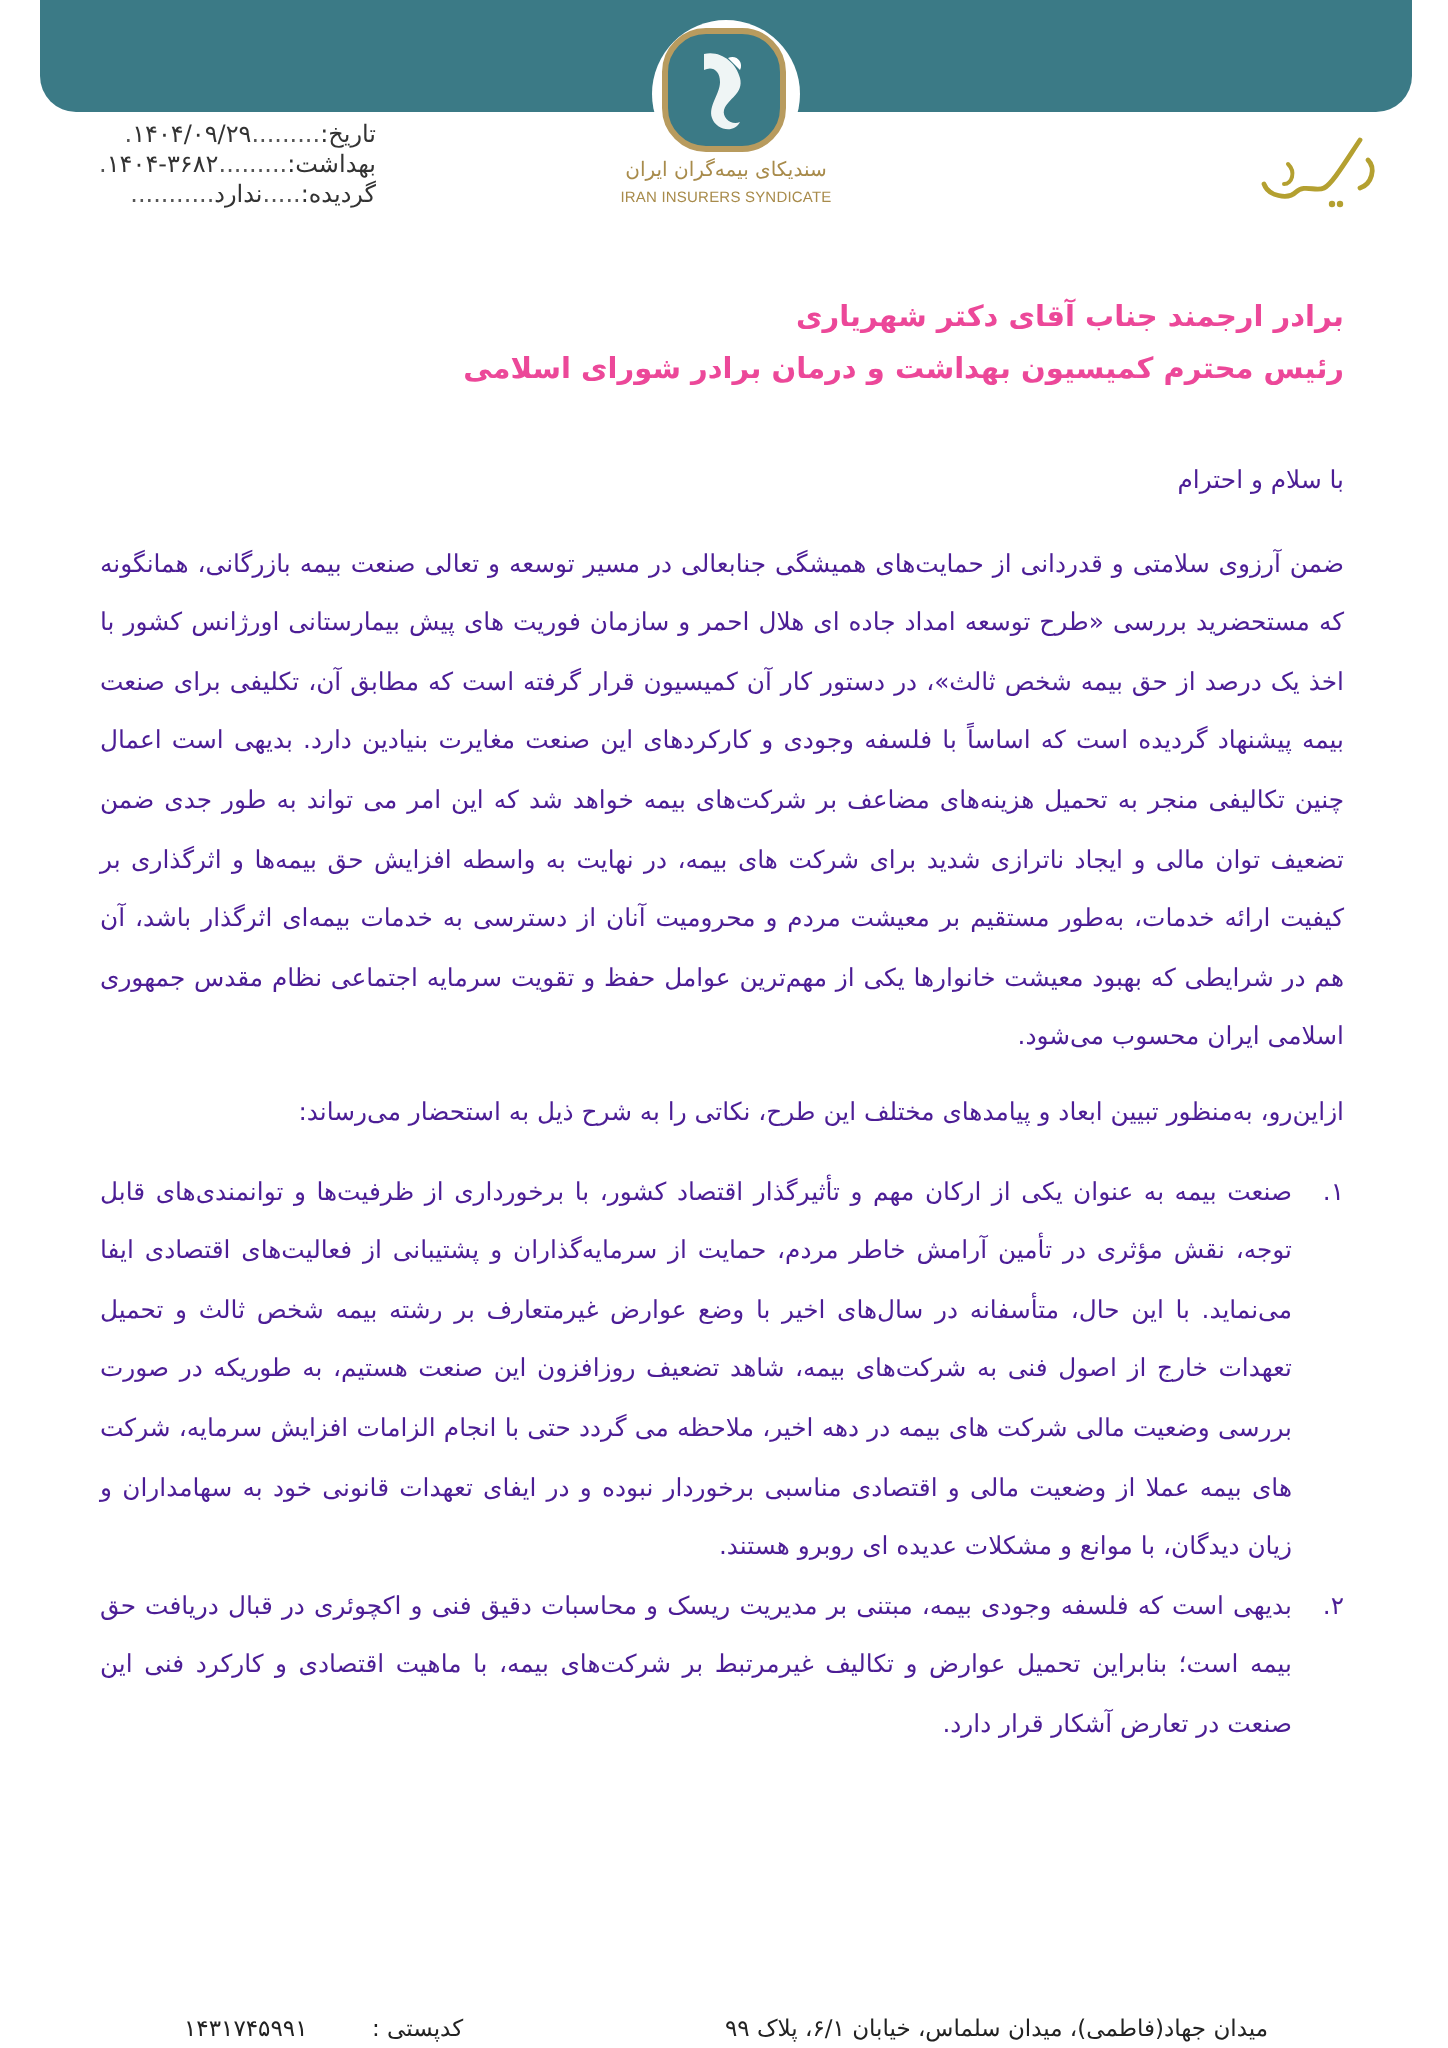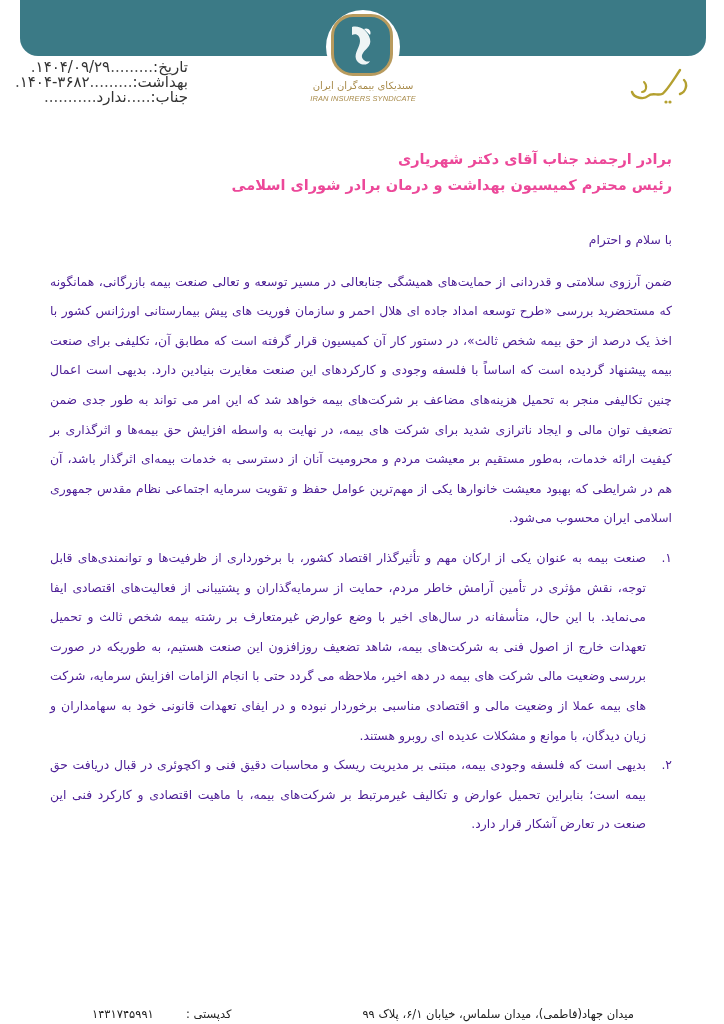--- a/index.html
+++ b/index.html
@@ -10,23 +10,23 @@
   .logo-wrap { position:absolute; left:326px; top:10px; width:74px; height:74px;
                border-radius:50%; background:#ffffff; }
   .logo-ring { position:absolute; left:331px; top:14px; width:62px; height:62px;
                border-radius:22px; border:3px solid #b89b5e; background:#3b7a86;
                box-sizing:border-box; overflow:hidden; }
   .logo-ring svg { position:absolute; left:0; top:0; }
   .logo-fa { position:absolute; left:310px; top:80px; width:106px; text-align:center;
              font-size:10px; color:#a88b4b; direction:rtl; white-space:nowrap; }
   .logo-en { position:absolute; left:310px; top:94px; width:106px; text-align:center;
              font-family:"Liberation Sans", sans-serif; font-size:7.5px; color:#a88b4b;
-             letter-spacing:0.1px; white-space:nowrap;font-style:italic; }
+             letter-spacing:0.1px; white-space:nowrap; }
   .signature { position:absolute; left:622px; top:62px; width:76px; height:46px; }
-  .meta { position:absolute; left:38px; top:60px; width:150px; direction:rtl; font-size:15px;
+  .meta { position:absolute; left:38px; top:60px; width:150px; direction:rtl; font-size:12px;
           color:#333; }
   .meta-row { height:15px; line-height:15px; white-space:nowrap; text-align:right; }
   .meta-row .lbl { display:inline-block; }
   .meta-row .dots { color:#555; }
   .meta-row .val { display:inline-block; }
   .recipient { position:absolute; right:52px; top:146px; direction:rtl; text-align:right;
                font-weight:bold; font-size:14.5px; line-height:26px; color:#ec4899; }
   .body-text { position:absolute; left:50px; right:52px; top:225px; direction:rtl;
                text-align:justify; font-size:12.4px; line-height:29.6px; color:#4c1d95; }
   .greeting { margin:0 0 12px 0; }
@@ -66,32 +66,33 @@
 </div>
 
 <div class="meta">
   <div class="meta-row">
     <span class="lbl">تاریخ:</span><span class="dots">.........</span><span class="val">۱۴۰۴/۰۹/۲۹</span><span class="dots">.</span>
   </div>
   <div class="meta-row">
     <span class="lbl">بهداشت:</span><span class="dots">.........</span><span class="val">۱۴۰۴-۳۶۸۲</span><span class="dots">.</span>
   </div>
   <div class="meta-row">
-    <span class="lbl">جناب:</span><span class="dots">.....</span><span class="val">ندارد</span><span class="dots">...........</span>
+    <span class="lbl">گردیده:</span><span class="dots">.....</span><span class="val">ندارد</span><span class="dots">...........</span>
   </div>
 </div>
 
 <div class="recipient">
   <div>برادر ارجمند جناب آقای دکتر شهریاری</div>
   <div>رئیس محترم کمیسیون بهداشت و درمان برادر شورای اسلامی</div>
 </div>
 
 <div class="body-text">
   <p class="greeting">با سلام و احترام</p>
   <p class="para">ضمن آرزوی سلامتی و قدردانی از حمایت‌های همیشگی جنابعالی در مسیر توسعه و تعالی صنعت بیمه بازرگانی، همانگونه که مستحضرید بررسی «طرح توسعه امداد جاده ای هلال احمر و سازمان فوریت های پیش بیمارستانی اورژانس کشور با اخذ یک درصد از حق بیمه شخص ثالث»، در دستور کار آن کمیسیون قرار گرفته است که مطابق آن، تکلیفی برای صنعت بیمه پیشنهاد گردیده است که اساساً با فلسفه وجودی و کارکردهای این صنعت مغایرت بنیادین دارد. بدیهی است اعمال چنین تکالیفی منجر به تحمیل هزینه‌های مضاعف بر شرکت‌های بیمه خواهد شد که این امر می تواند به طور جدی ضمن تضعیف توان مالی و ایجاد ناترازی شدید برای شرکت های بیمه، در نهایت به واسطه افزایش حق بیمه‌ها و اثرگذاری بر کیفیت ارائه خدمات، به‌طور مستقیم بر معیشت مردم و محرومیت آنان از دسترسی به خدمات بیمه‌ای اثرگذار باشد، آن هم در شرایطی که بهبود معیشت خانوارها یکی از مهم‌ترین عوامل حفظ و تقویت سرمایه اجتماعی نظام مقدس جمهوری اسلامی ایران محسوب می‌شود.</p>
+  <p class="para">ازاین‌رو، به‌منظور تبیین ابعاد و پیامدهای مختلف این طرح، نکاتی را به شرح ذیل به استحضار می‌رساند:</p>
   <ol class="list">
     <li>
       <span class="num">۱.</span>
       <span>صنعت بیمه به عنوان یکی از ارکان مهم و تأثیرگذار اقتصاد کشور، با برخورداری از ظرفیت‌ها و توانمندی‌های قابل توجه، نقش مؤثری در تأمین آرامش خاطر مردم، حمایت از سرمایه‌گذاران و پشتیبانی از فعالیت‌های اقتصادی ایفا می‌نماید. با این حال، متأسفانه در سال‌های اخیر با وضع عوارض غیرمتعارف بر رشته بیمه شخص ثالث و تحمیل تعهدات خارج از اصول فنی به شرکت‌های بیمه، شاهد تضعیف روزافزون این صنعت هستیم، به طوریکه در صورت بررسی وضعیت مالی شرکت های بیمه در دهه اخیر، ملاحظه می گردد حتی با انجام الزامات افزایش سرمایه، شرکت های بیمه عملا از وضعیت مالی و اقتصادی مناسبی برخوردار نبوده و در ایفای تعهدات قانونی خود به سهامداران و زیان دیدگان، با موانع و مشکلات عدیده ای روبرو هستند.</span>
     </li>
     <li>
       <span class="num">۲.</span>
       <span>بدیهی است که فلسفه وجودی بیمه، مبتنی بر مدیریت ریسک و محاسبات دقیق فنی و اکچوئری در قبال دریافت حق بیمه است؛ بنابراین تحمیل عوارض و تکالیف غیرمرتبط بر شرکت‌های بیمه، با ماهیت اقتصادی و کارکرد فنی این صنعت در تعارض آشکار قرار دارد.</span>
     </li>
   </ol>

